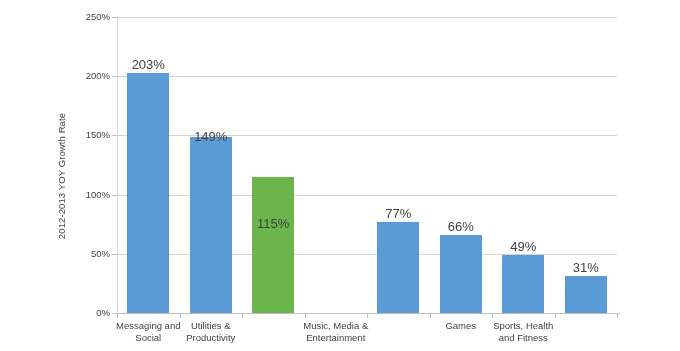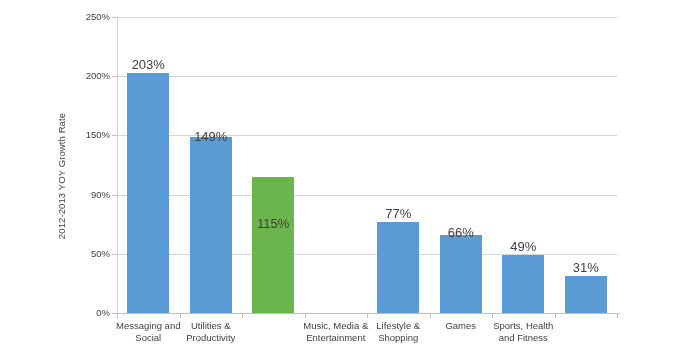--- a/index.html
+++ b/index.html
@@ -145,21 +145,21 @@
 </head>
 <body>
 
 <div id="chart-root">
 
   <div id="y-axis-title">2012-2013 YOY Growth Rate</div>
 
   <div id="y-tick-labels">
       <div class="y-tick-label" style="top: 308px;">0%</div>
       <div class="y-tick-label" style="top: 248.8px;">50%</div>
-      <div class="y-tick-label" style="top: 189.6px;">90%</div>
+      <div class="y-tick-label" style="top: 189.6px;">100%</div>
       <div class="y-tick-label" style="top: 130.4px;">150%</div>
       <div class="y-tick-label" style="top: 71.2px;">200%</div>
       <div class="y-tick-label" style="top: 12px;">250%</div>
     </div>
 
   <div id="y-axis-line"></div>
 
   <div id="plot-area">
       <div class="gridline baseline" style="top: 296px;"></div>
       <div class="gridline" style="top: 236.8px;"></div>
@@ -178,21 +178,21 @@
       <div class="bar-slot" style="left: 125px; width: 62.5px; height: 241px;">
         <div class="bar" style="height: 136.16px; background: rgb(108, 180, 76); left: 10.25px;"></div>
         <div class="bar-value" style="width: 62.5px; top: 145.84px;">115%</div>
       </div>
       <div class="bar-slot" style="left: 250px; width: 62.5px; height: 296px;">
         <div class="bar" style="height: 91.168px; background: rgb(91, 155, 213); left: 10.25px;"></div>
         <div class="bar-value" style="width: 62.5px; top: 190.832px;">77%</div>
       </div>
       <div class="bar-slot" style="left: 312.5px; width: 62.5px; height: 296px;">
         <div class="bar" style="height: 78.144px; background: rgb(91, 155, 213); left: 10.25px;"></div>
-        <div class="bar-value" style="width: 62.5px; top: 203.856px; margin-top: 6px;">66%</div>
+        <div class="bar-value" style="width: 62.5px; top: 203.856px;">66%</div>
       </div>
       <div class="bar-slot" style="left: 375px; width: 62.5px; height: 296px;">
         <div class="bar" style="height: 58.016px; background: rgb(91, 155, 213); left: 10.25px;"></div>
         <div class="bar-value" style="width: 62.5px; top: 223.984px;">49%</div>
       </div>
       <div class="bar-slot" style="left: 437.5px; width: 62.5px; height: 296px;">
         <div class="bar" style="height: 36.704px; background: rgb(91, 155, 213); left: 10.25px;"></div>
         <div class="bar-value" style="width: 62.5px; top: 245.296px;">31%</div>
       </div>
     </div>
@@ -215,24 +215,20 @@
       <div>Utilities &amp;</div>
       <div>Productivity</div>
     </div>
     <div class="x-tick-mark" style="left: 304.5px;"></div>
     <div class="x-tick-mark" style="left: 367px;"></div>
     <div class="x-label" style="left: 297.75px;">
       <div>Music, Media &amp;</div>
       <div>Entertainment</div>
     </div>
     <div class="x-tick-mark" style="left: 429.5px;"></div>
-    <div class="x-label" style="left: 360.25px;">
-      <div>Lifestyle &amp;</div>
-      <div>Shopping</div>
-    </div>
     <div class="x-tick-mark" style="left: 492px;"></div>
     <div class="x-label" style="left: 422.75px;">
       <div>Games</div>
     </div>
     <div class="x-tick-mark" style="left: 554.5px;"></div>
     <div class="x-label" style="left: 485.25px;">
       <div>Sports, Health</div>
       <div>and Fitness</div>
     </div>
     <div class="x-tick-mark" style="left: 617px;"></div>

